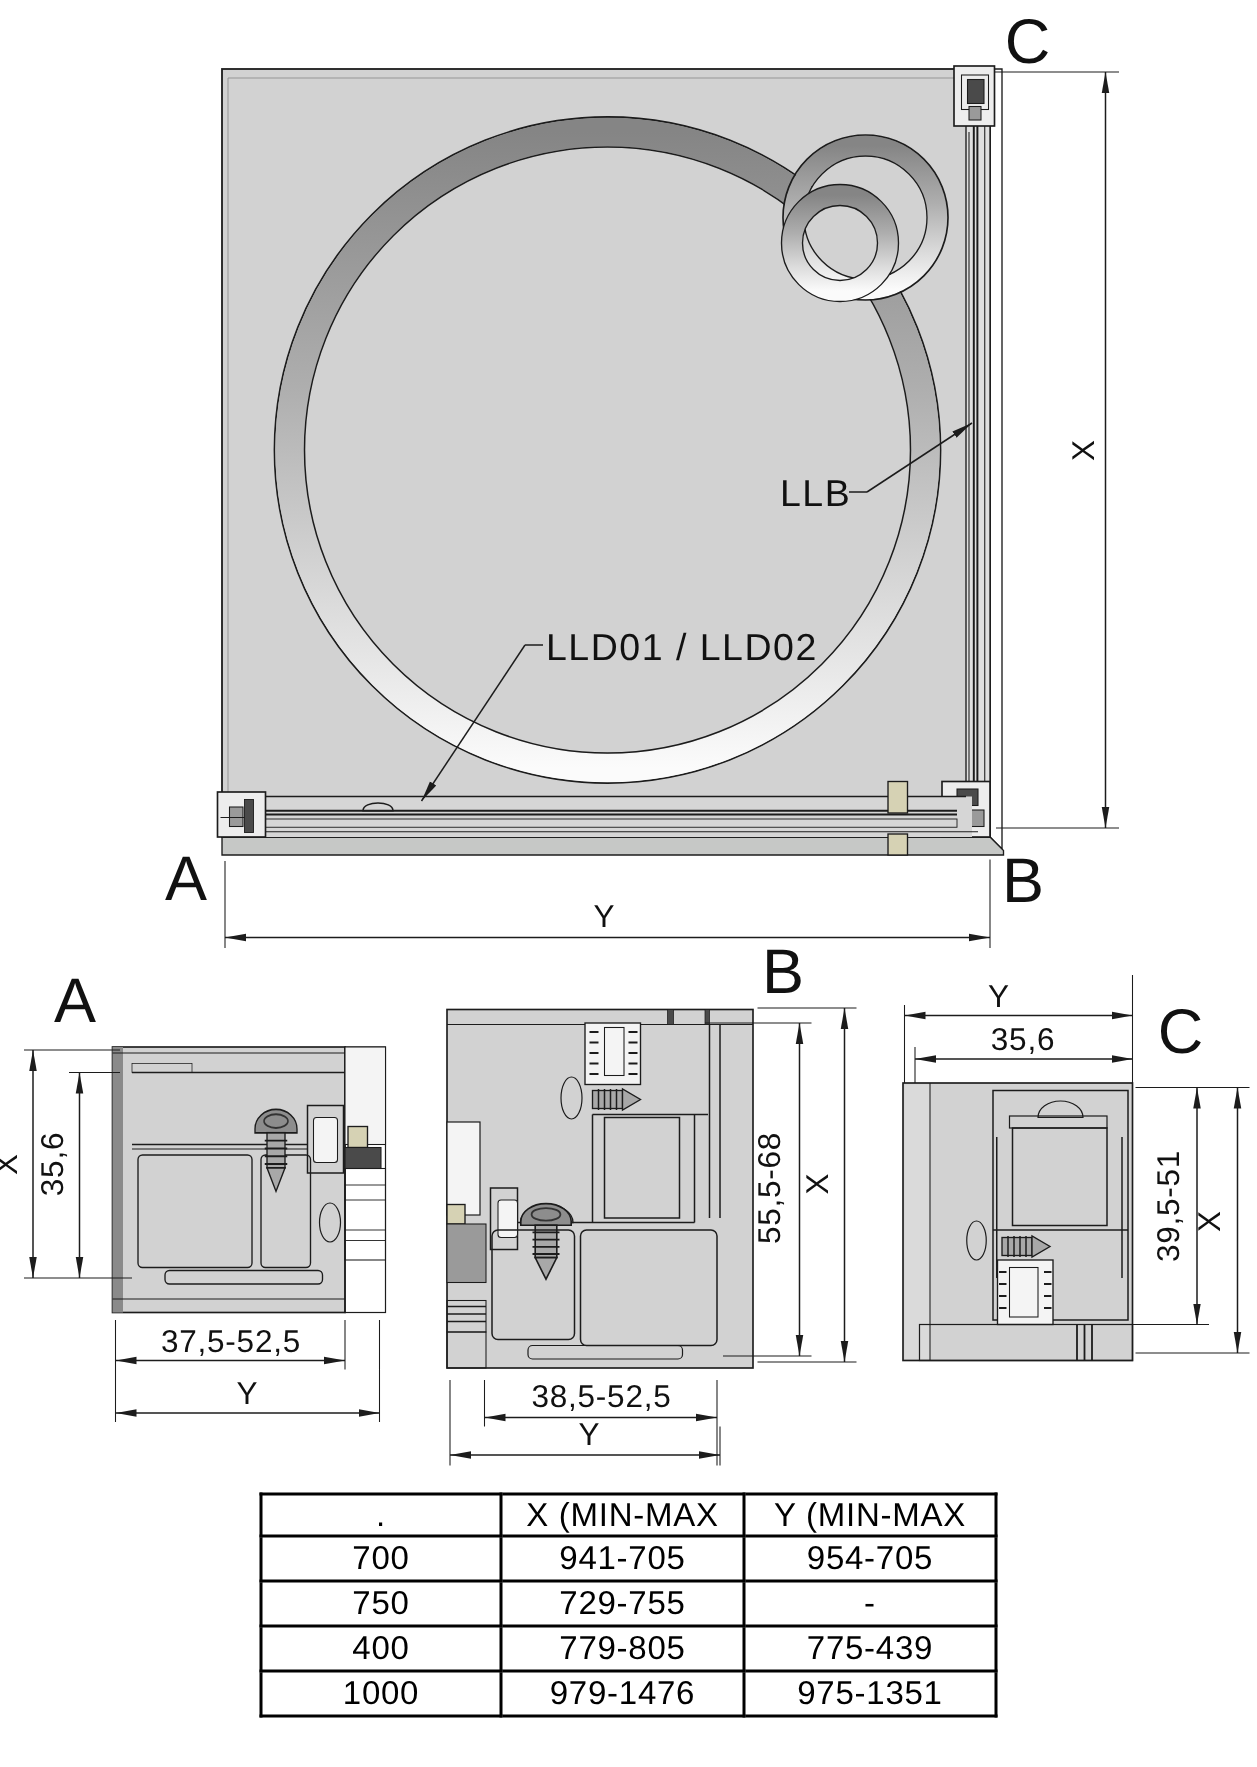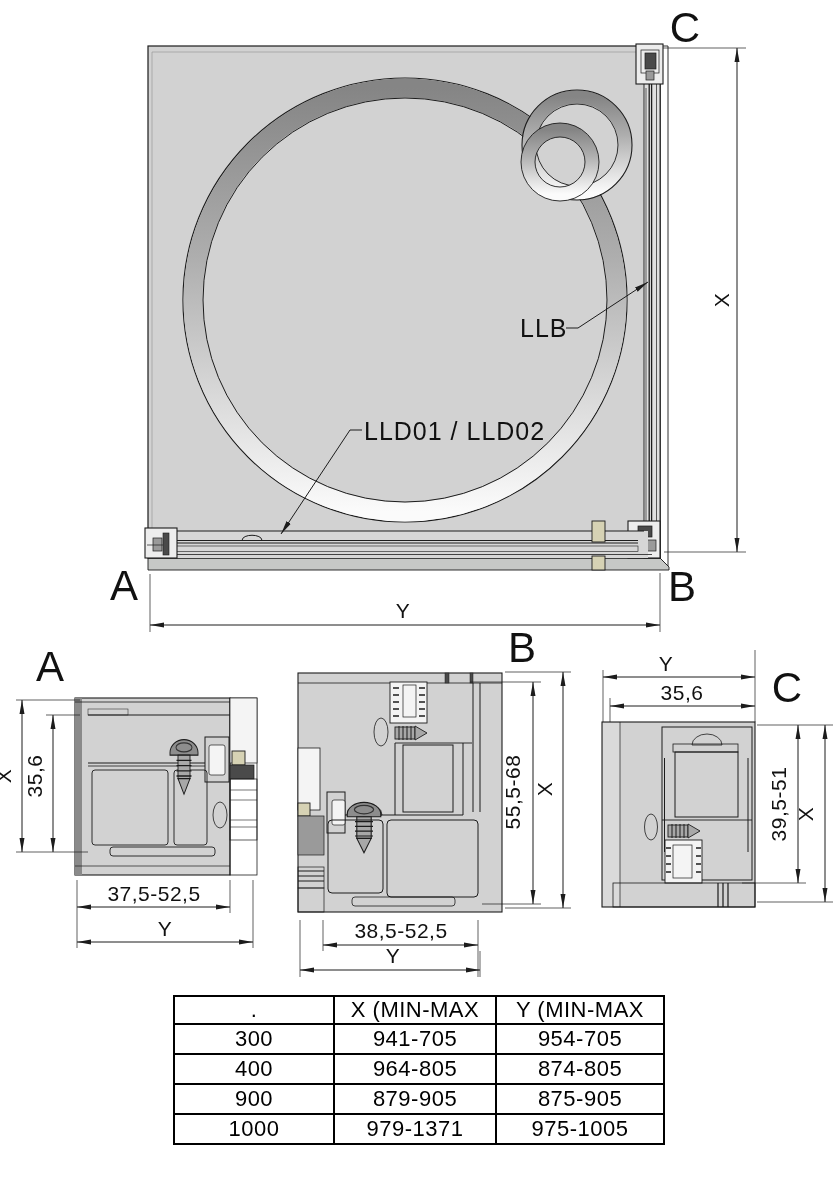--- a/index.html
+++ b/index.html
@@ -300,35 +300,35 @@
       </colgroup>
   <thead>
     <tr>
       <th>.</th>
       <th>X (MIN-MAX</th>
       <th>Y (MIN-MAX</th>
     </tr>
   </thead>
   <tbody>
     <tr>
-      <td>300</td>
+      <td>700</td>
       <td>941-705</td>
       <td>954-705</td>
     </tr>
     <tr>
+      <td>750</td>
+      <td>729-755</td>
+      <td>-</td>
+    </tr>
+    <tr>
       <td>400</td>
-      <td>964-805</td>
-      <td>874-805</td>
-    </tr>
-    <tr>
-      <td>900</td>
-      <td>879-905</td>
-      <td>875-905</td>
+      <td>779-805</td>
+      <td>775-439</td>
     </tr>
     <tr>
       <td>1000</td>
-      <td>979-1371</td>
-      <td>975-1005</td>
+      <td>979-1476</td>
+      <td>975-1351</td>
     </tr>
   </tbody>
 </table>
 
 </div>
 
 </body></html>

